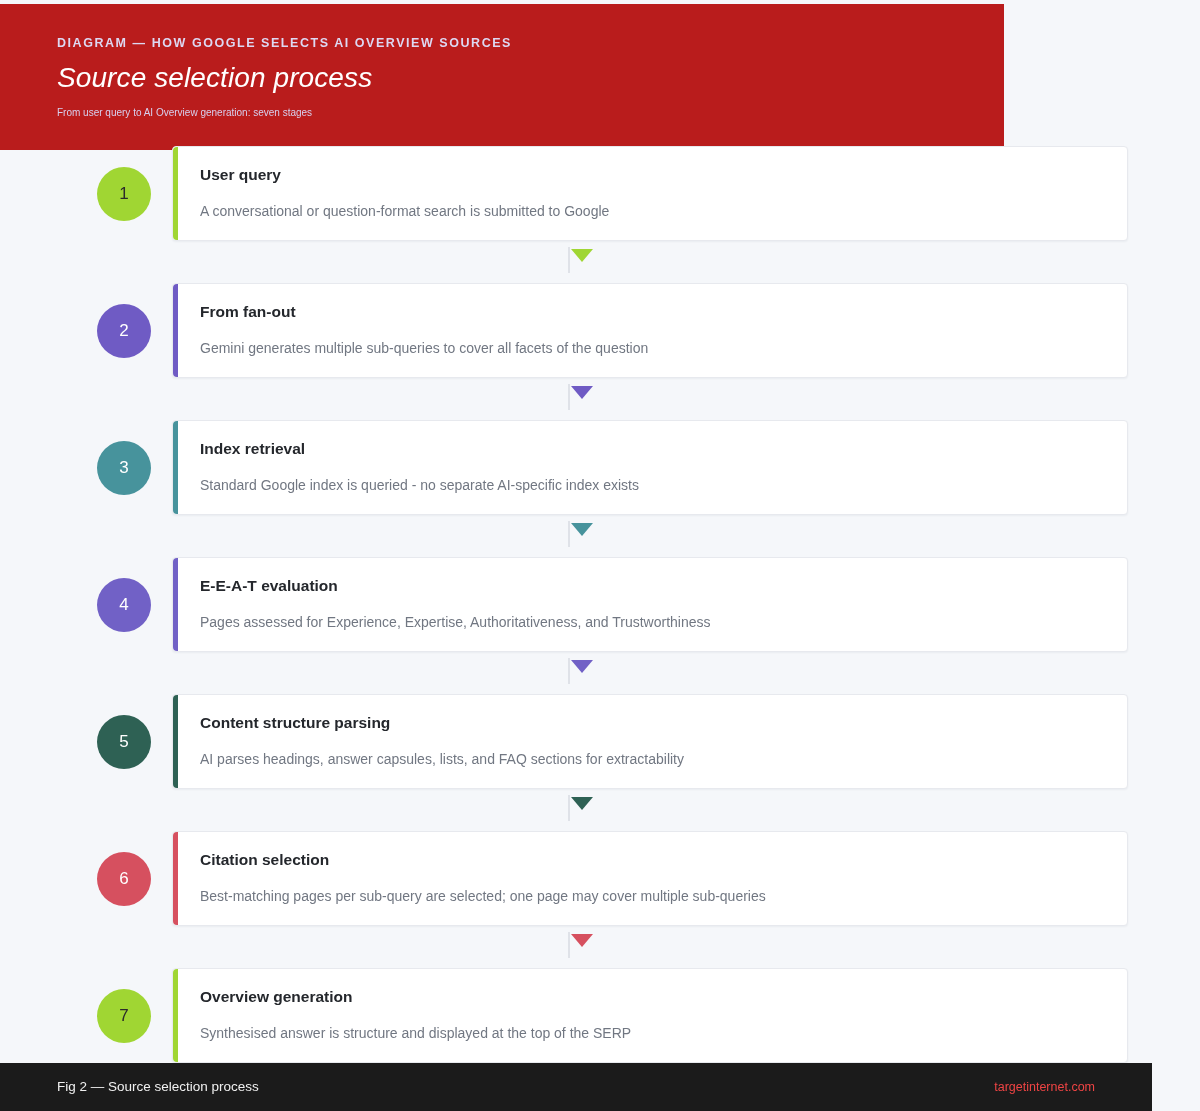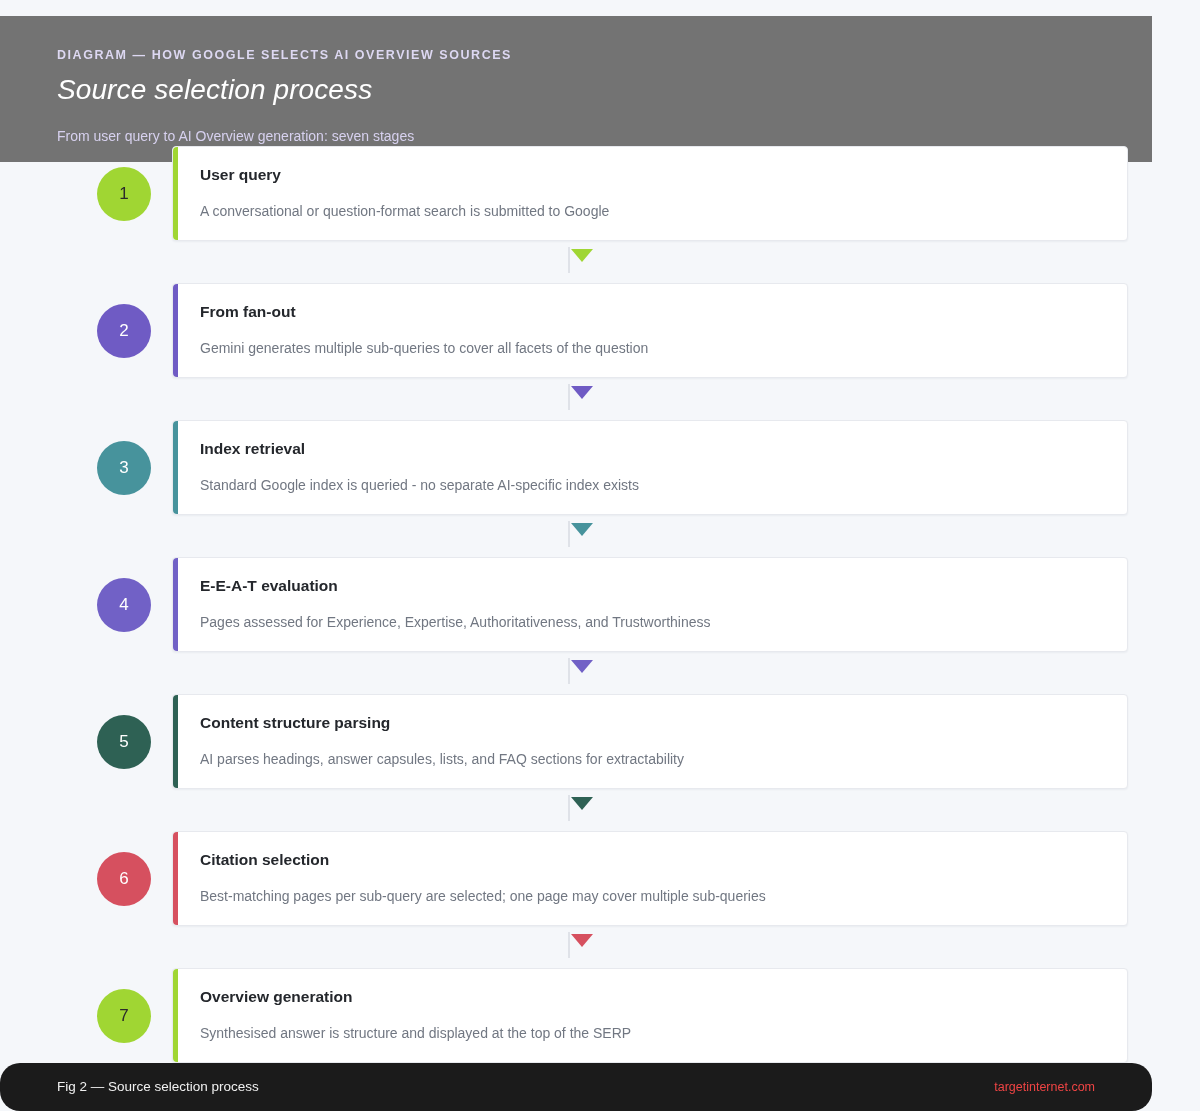--- a/index.html
+++ b/index.html
@@ -14,48 +14,48 @@
     position: relative;
     width: 1200px;
     height: 1111px;
     background: #f5f7fa;
   }
 
   
   .header {
     position: absolute;
     left: 0;
-    top: 16px;
-    width: 1152px;
+    top: 4px;
+    width: 1004px;
     height: 146px;
-    background: #737373;
+    background: #b91c1c;
     padding: 30px 0 0 57px;
   }
   .eyebrow {
     font-size: 12.5px;
     font-weight: bold;
     letter-spacing: 1.55px;
     color: #ddd8f2;
     text-transform: uppercase;
     line-height: 18px;
   }
   .title {
     font-size: 28px;
     font-weight: normal;
     color: #ffffff;
     line-height: 40px;
     margin-top: 6px;
     letter-spacing: 0.1px;
     font-style: italic;
   }
   .subtitle {
-    font-size: 14px;
+    font-size: 10px;
     color: #d7d1ef;
     line-height: 20px;
-    margin-top: 16px;
+    margin-top: 5px;
   }
 
   
   .flow {
     position: absolute;
     left: 0;
     top: 146px;
     width: 1152px;
   }
   .step {
@@ -143,21 +143,20 @@
     position: absolute;
     left: 0;
     top: 1063px;
     width: 1152px;
     height: 48px;
     background: #1b1b1b;
     display: flex;
     align-items: center;
     justify-content: space-between;
     padding: 0 57px;
-    border-radius: 20px;
   }
   .footer-caption {
     font-size: 13.5px;
     color: #f0f0f0;
     line-height: 20px;
   }
   .footer-brand {
     font-size: 12.5px;
     color: #ef4444;
     line-height: 20px;

